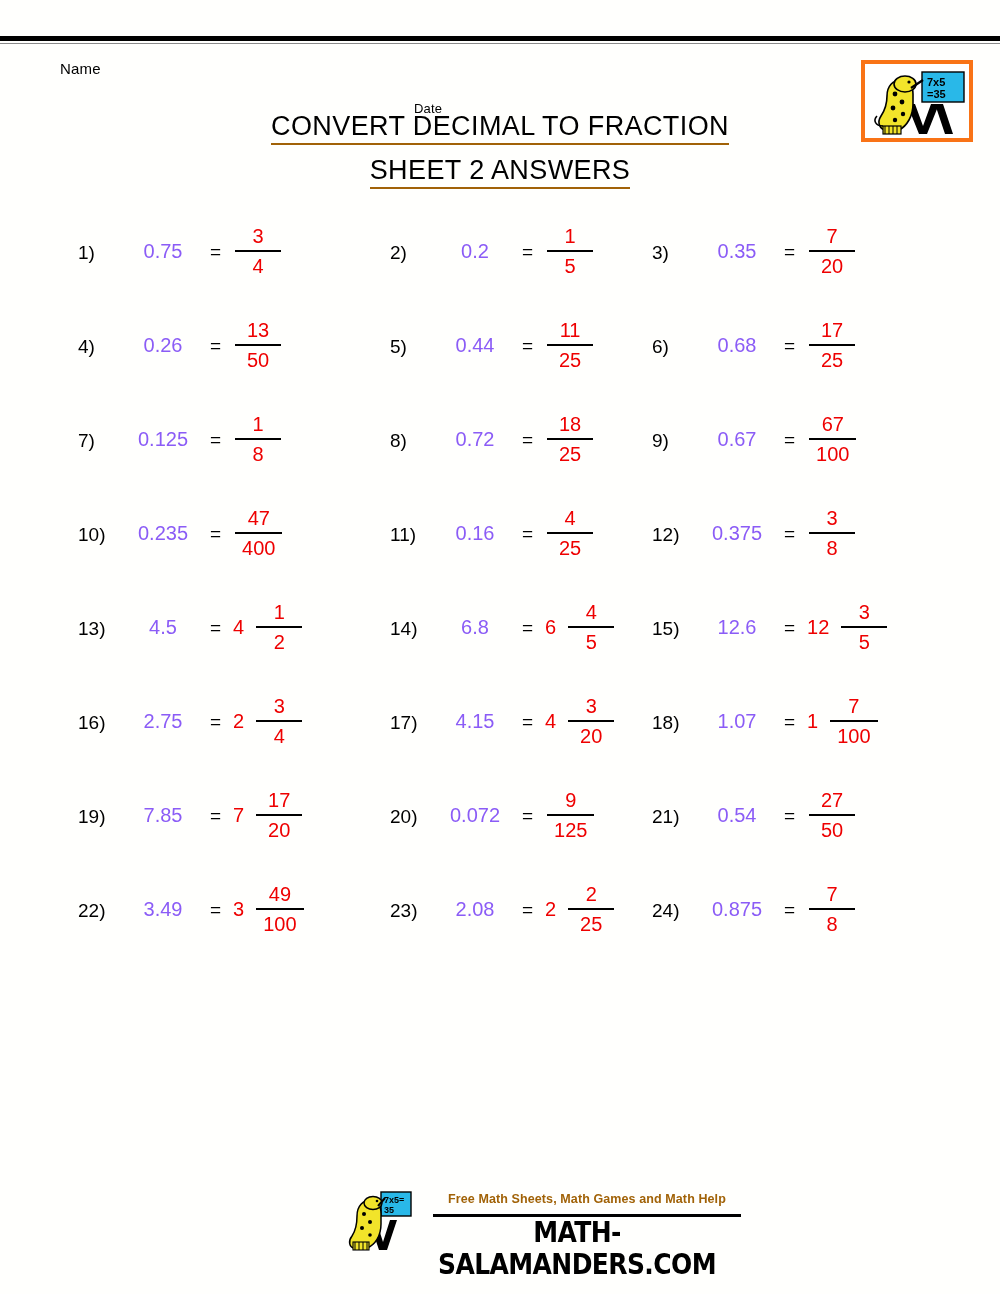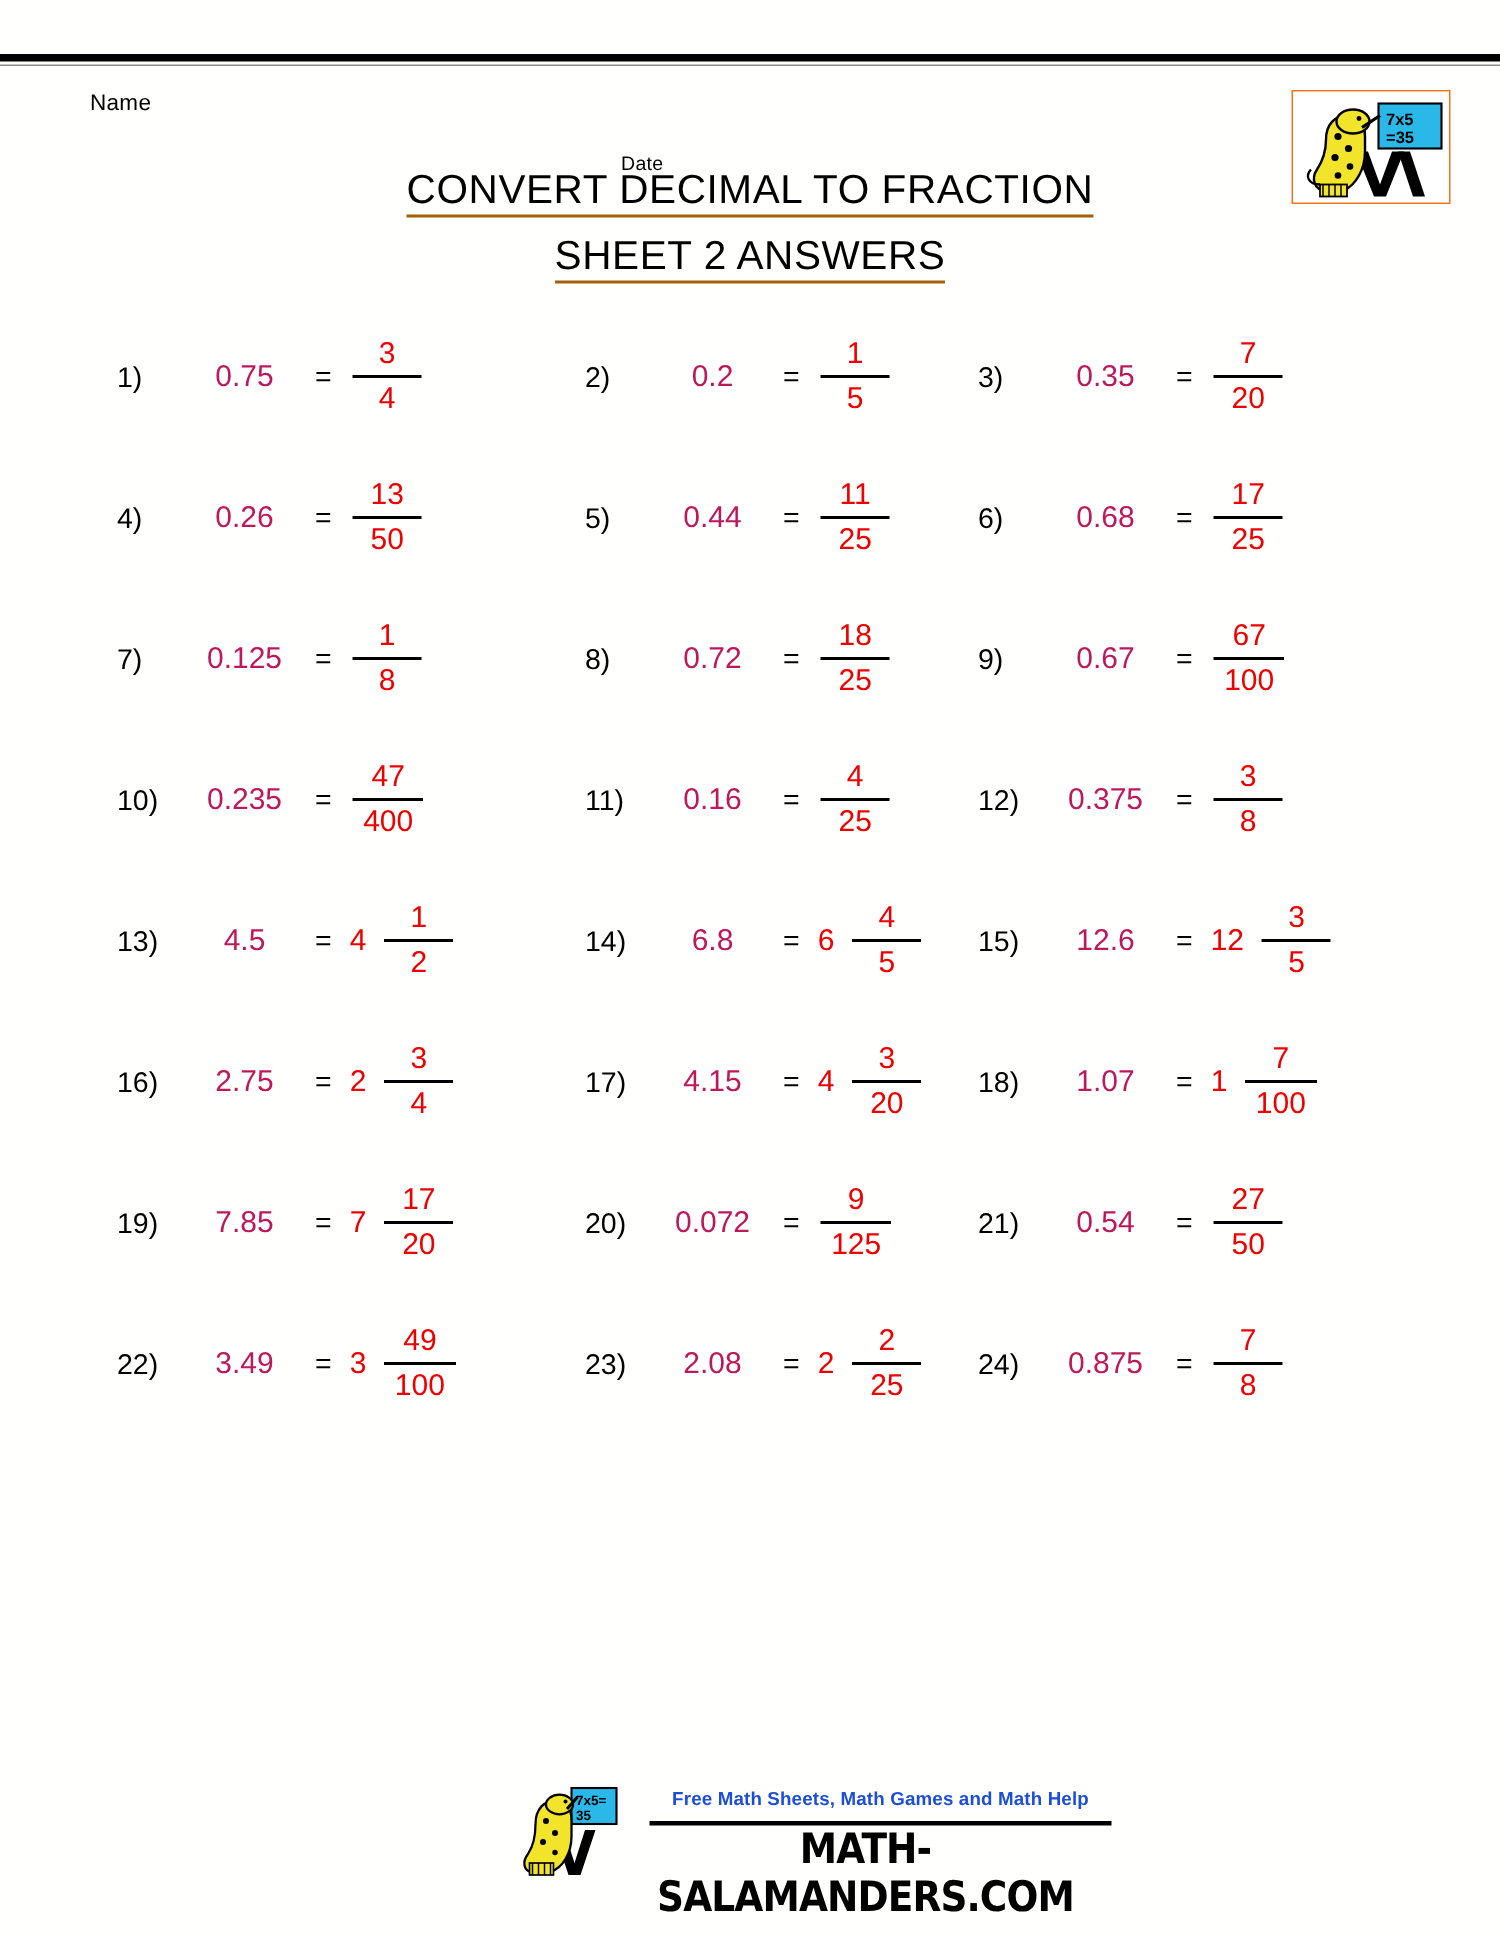--- a/index.html
+++ b/index.html
@@ -76,21 +76,21 @@
     padding-bottom: 2px;
   }
 
   
   .header-logo {
     position: absolute;
     left: 861px;
     top: 60px;
     width: 104px;
     height: 74px;
-    border: 1px solid #f97316;
+    border: 4px solid #f97316;
     background: #ffffff;
     overflow: hidden;
   }
 
   
   .problems {
     position: absolute;
     left: 0;
     top: 214px;
     width: 1000px;
@@ -114,21 +114,21 @@
   .pnum {
     display: inline-block;
     min-width: 40px;
     font-size: 19px;
     color: #000;
     padding-top: 28px;
   }
   .pdec {
     display: inline-block;
     font-size: 20px;
-    color: #be185d;
+    color: #8b5cf6;
     padding-top: 26px;
     padding-left: 8px;
     min-width: 74px;
     text-align: center;
   }
   .peq {
     display: inline-block;
     font-size: 19px;
     color: #000;
     padding-top: 27px;
@@ -196,21 +196,21 @@
     width: 78px;
     height: 64px;
   }
   .footer-tag {
     position: absolute;
     left: 92px;
     top: 6px;
     width: 300px;
     font-size: 12.5px;
     font-weight: bold;
-    color: #1d4ed8;
+    color: #a16207;
     text-align: center;
     letter-spacing: .1px;
   }
   .footer-rule {
     position: absolute;
     left: 88px;
     top: 28px;
     width: 308px;
     height: 3px;
     background: #000;

